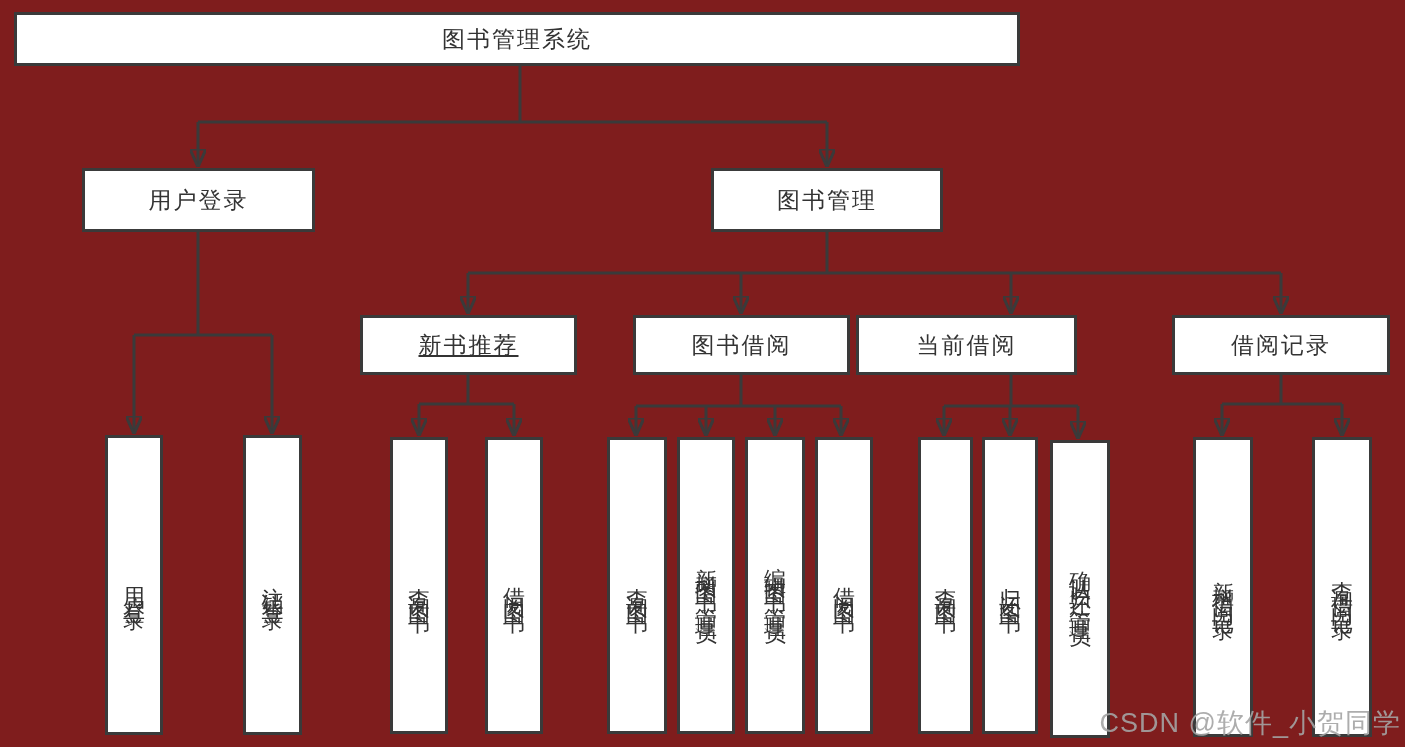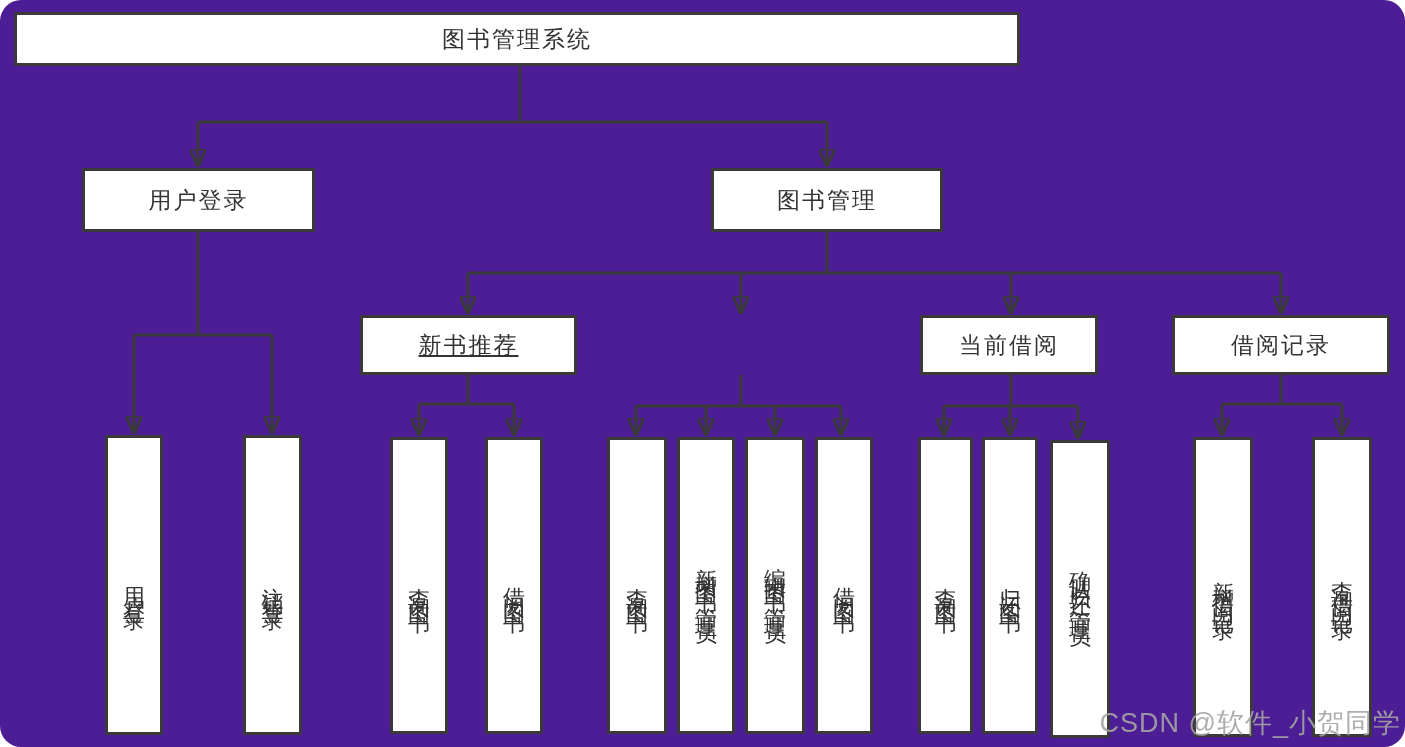--- a/index.html
+++ b/index.html
@@ -1,22 +1,21 @@
 <!DOCTYPE html>
 <html><head>
 <meta charset="utf-8">
 <style>
   html,body{margin:0;padding:0;background:#ffffff;}
   #canvas{
     position:relative;
     width:1405px;height:747px;
-    background:#4c1d95;
+    background:#7f1d1d;
     font-family:"Liberation Sans", sans-serif;
     overflow:hidden;
-    border-radius:21px;
   }
   .box{
     position:absolute;
     box-sizing:border-box;
     border:3px solid #3a3a3a;
     background:#ffffff;
     display:flex;align-items:center;justify-content:center;
     color:#333333;
     font-size:23px;
     letter-spacing:2px;
@@ -107,21 +106,22 @@
     <path d="M1222,404 V434" marker-end="url(#arrow)"></path>
     <path d="M1342,404 V434" marker-end="url(#arrow)"></path>
   </svg>
 
   <div class="box" style="left:14px;top:12px;width:1006px;height:54px;">图书管理系统</div>
 
   <div class="box" style="left:82px;top:168px;width:233px;height:64px;">用户登录</div>
   <div class="box" style="left:711px;top:168px;width:232px;height:64px;">图书管理</div>
 
   <div class="box" style="left:360px;top:315px;width:217px;height:60px;text-decoration:underline;">新书推荐</div>
-  <div class="box" style="left:920px;top:315px;width:178px;height:60px;">当前借阅</div>
+  <div class="box" style="left:633px;top:315px;width:217px;height:60px;">图书借阅</div>
+  <div class="box" style="left:856px;top:315px;width:221px;height:60px;">当前借阅</div>
   <div class="box" style="left:1172px;top:315px;width:218px;height:60px;">借阅记录</div>
 
   <div class="leaf" style="left:105px;top:435px;width:58px;height:300px;">
     <span class="vtext">用户登录</span>
   </div>
   <div class="leaf" style="left:243px;top:435px;width:59px;height:300px;">
     <span class="vtext">注销登录</span>
   </div>
 
   <div class="leaf" style="left:390px;top:437px;width:58px;height:297px;">

